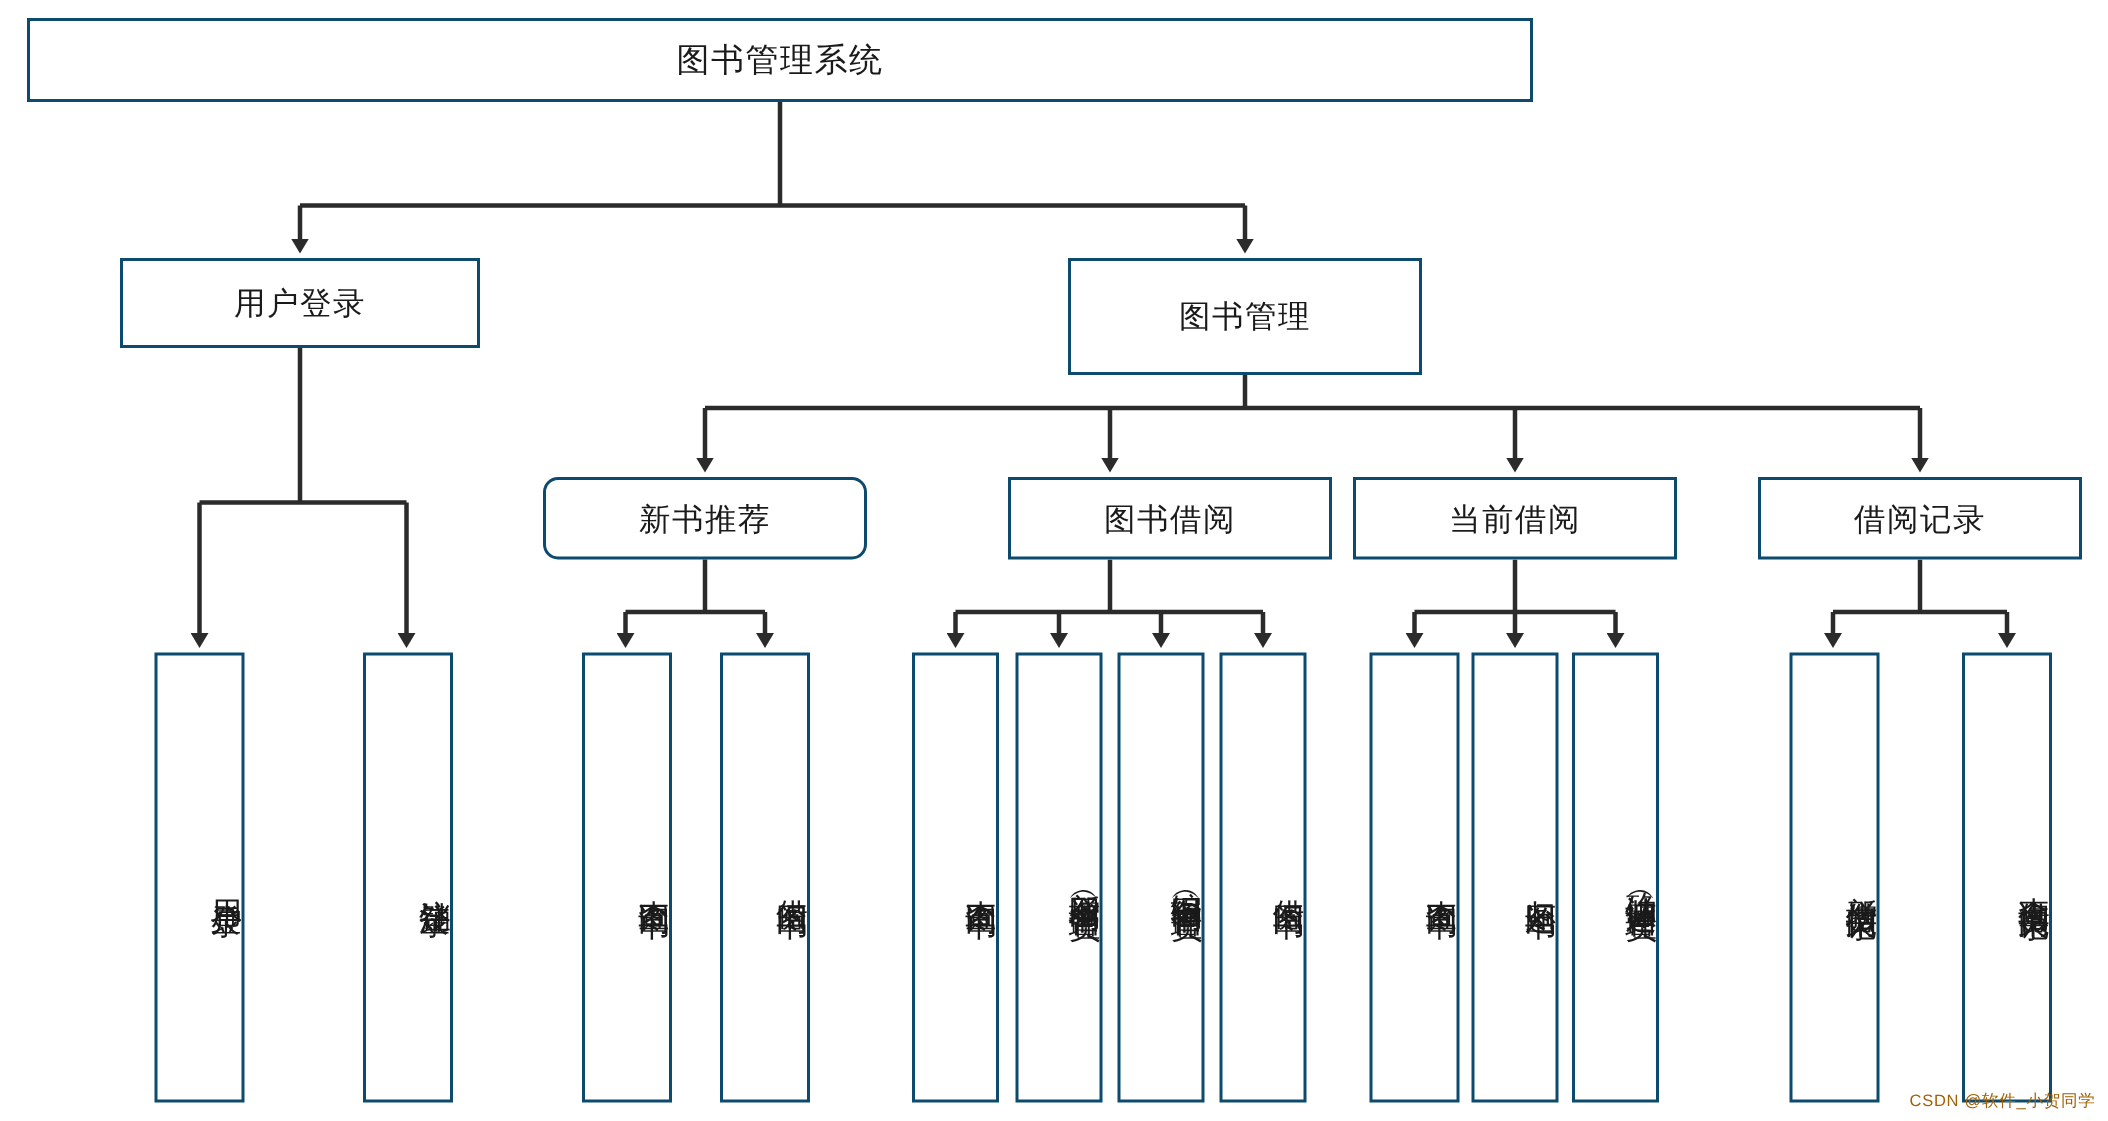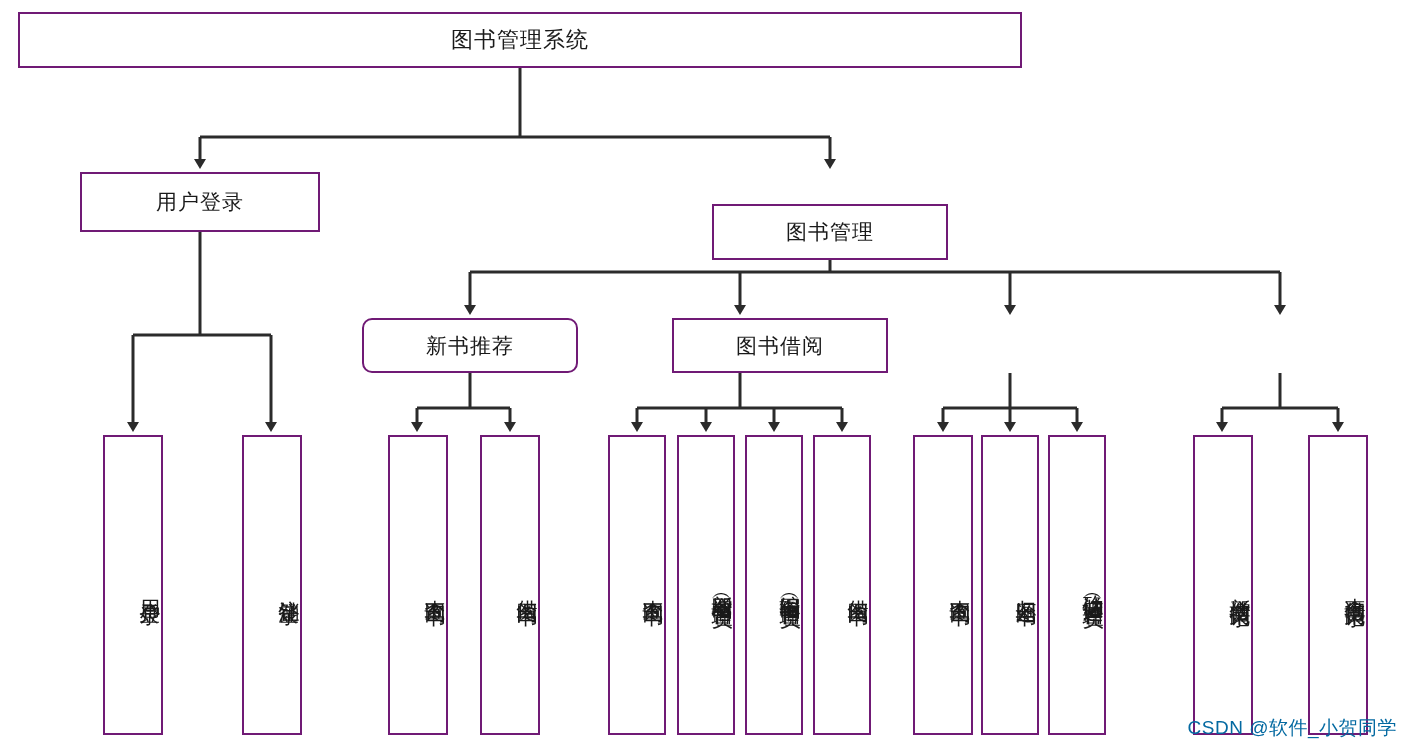--- a/index.html
+++ b/index.html
@@ -23,21 +23,21 @@
     left: 0;
     top: 0;
     width: 1405px;
     height: 747px;
     pointer-events: none;
   }
   .node {
     position: absolute;
     box-sizing: border-box;
     background: #ffffff;
-    border: 2px solid #701a75;
+    border: 2px solid #0c4a6e;
     display: flex;
     align-items: center;
     justify-content: center;
     color: #1a1a1a;
     z-index: 2;
   }
   .node.horiz {
     font-size: 21px;
     letter-spacing: 1px;
   }
@@ -56,22 +56,22 @@
     white-space: nowrap;
     line-height: 1.05;
   }
   .node.root {
     font-size: 22px;
   }
   #watermark {
     position: absolute;
     right: 8px;
     bottom: 6px;
-    font-size: 19px;
-    color: #0369a1;
+    font-size: 11px;
+    color: #a16207;
     white-space: nowrap;
     z-index: 3;
     letter-spacing: 0.5px;
   }
 </style>
 </head>
 <body>
 
 <div id="canvas">
 
@@ -125,30 +125,36 @@
     </g>
   </svg>
 
   <div class="node horiz root" style="left:18px; top:12px; width:1004px; height:56px;">
     <span>图书管理系统</span>
   </div>
 
   <div class="node horiz" style="left:80px; top:172px; width:240px; height:60px;">
     <span>用户登录</span>
   </div>
-  <div class="node horiz" style="left:712px; top:172px; width:236px; height:56px;margin-top:32px;">
+  <div class="node horiz" style="left:712px; top:172px; width:236px; height:78px;">
     <span>图书管理</span>
   </div>
 
   <div class="node horiz" style="left:362px; top:318px; width:216px; height:55px;border-radius:10px;">
     <span>新书推荐</span>
   </div>
   <div class="node horiz" style="left:632px; top:318px; width:216px; height:55px;margin-left:40px;">
     <span>图书借阅</span>
   </div>
+  <div class="node horiz" style="left:902px; top:318px; width:216px; height:55px;">
+    <span>当前借阅</span>
+  </div>
+  <div class="node horiz" style="left:1172px; top:318px; width:216px; height:55px;">
+    <span>借阅记录</span>
+  </div>
 
   <div class="node vert" style="left:103px; top:435px; width:60px; height:300px;">
     <span class="vtext">用户登录</span>
   </div>
   <div class="node vert" style="left:242px; top:435px; width:60px; height:300px;">
     <span class="vtext">注销登录</span>
   </div>
 
   <div class="node vert" style="left:388px; top:435px; width:60px; height:300px;">
     <span class="vtext">查询图书</span>

